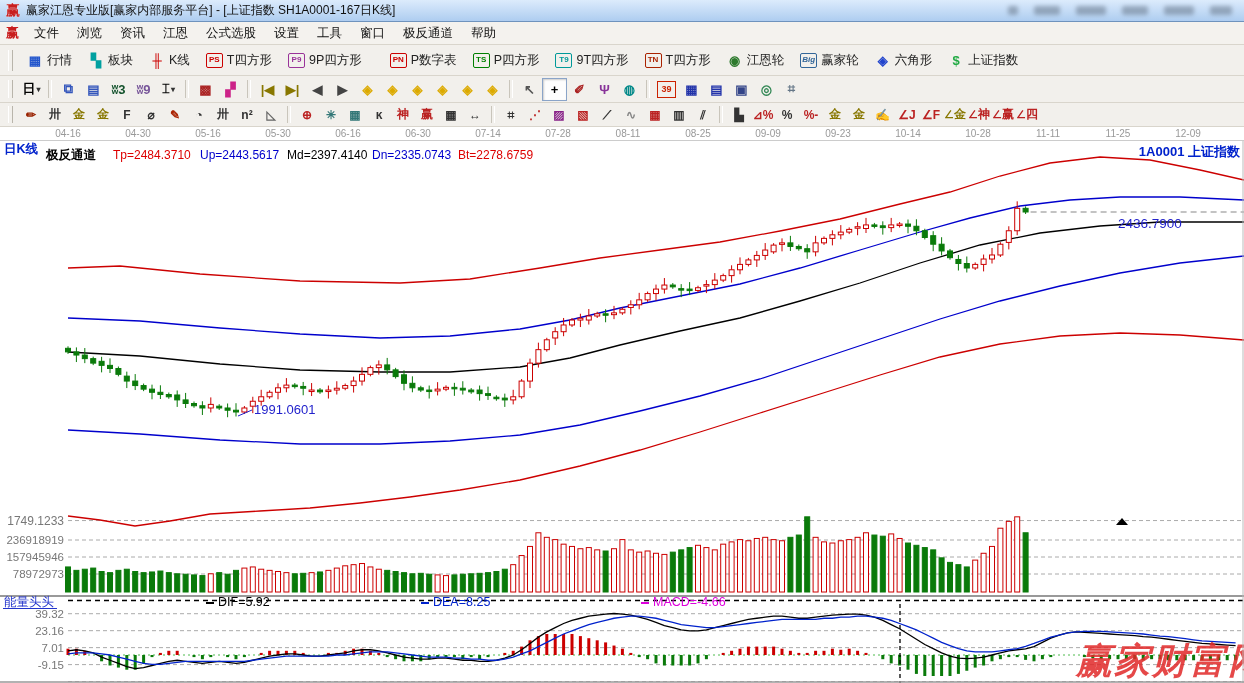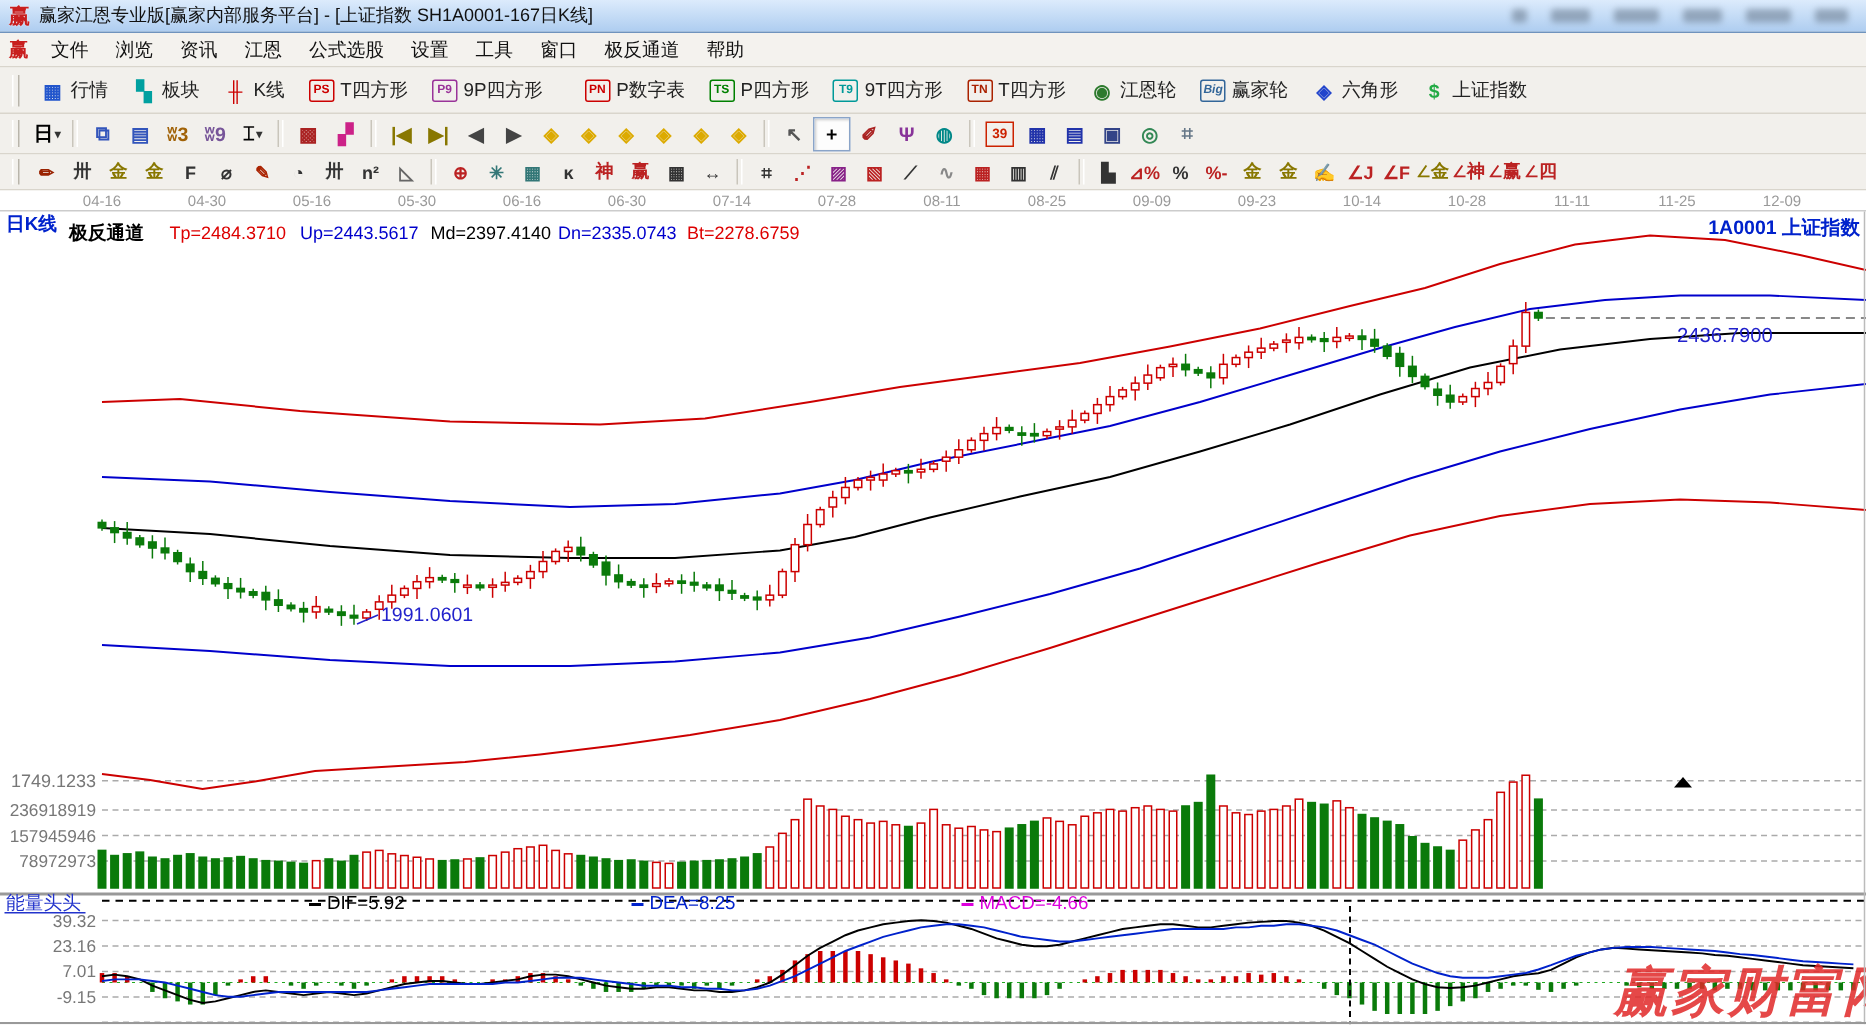--- a/index.html
+++ b/index.html
@@ -127,21 +127,21 @@
     <div class="tb-btn">
       <span class="tb-ico" style="color: rgb(34, 170, 68);">$</span>
       <span>上证指数</span>
     </div>
   </div>
 <div class="toolbar tb2" id="toolbar-icons">
     <div class="ico-btn" style="color: rgb(0, 0, 0);">日<span class="drop">▾</span></div>
     <span class="tbsep"></span>
     <div class="ico-btn" style="color: rgb(51, 85, 187);">⧉</div>
     <div class="ico-btn" style="color: rgb(51, 85, 187);">▤</div>
-    <div class="ico-btn" style="color: #a16207;">ʬ3</div>
+    <div class="ico-btn" style="color: #14532d;">ʬ3</div>
     <div class="ico-btn" style="color: rgb(119, 85, 153);">ʬ9</div>
     <div class="ico-btn" style="color: rgb(0, 0, 0);">⌶<span class="drop">▾</span></div>
     <span class="tbsep"></span>
     <div class="ico-btn" style="color: rgb(170, 34, 34);">▩</div>
     <div class="ico-btn" style="color: rgb(204, 34, 136);">▞</div>
     <span class="tbsep"></span>
     <div class="ico-btn" style="color: rgb(136, 119, 0);">|◀</div>
     <div class="ico-btn" style="color: rgb(136, 119, 0);">▶|</div>
     <div class="ico-btn" style="color: rgb(68, 68, 68);">◀</div>
     <div class="ico-btn" style="color: rgb(68, 68, 68);">▶</div>

